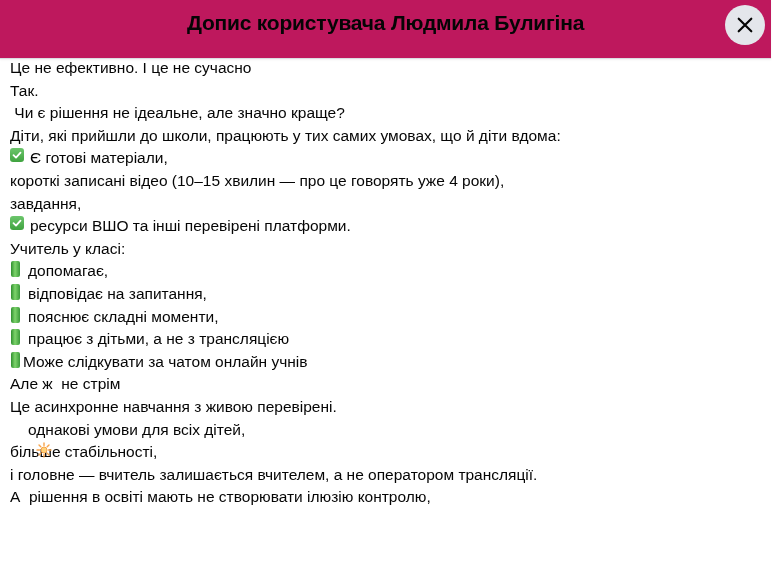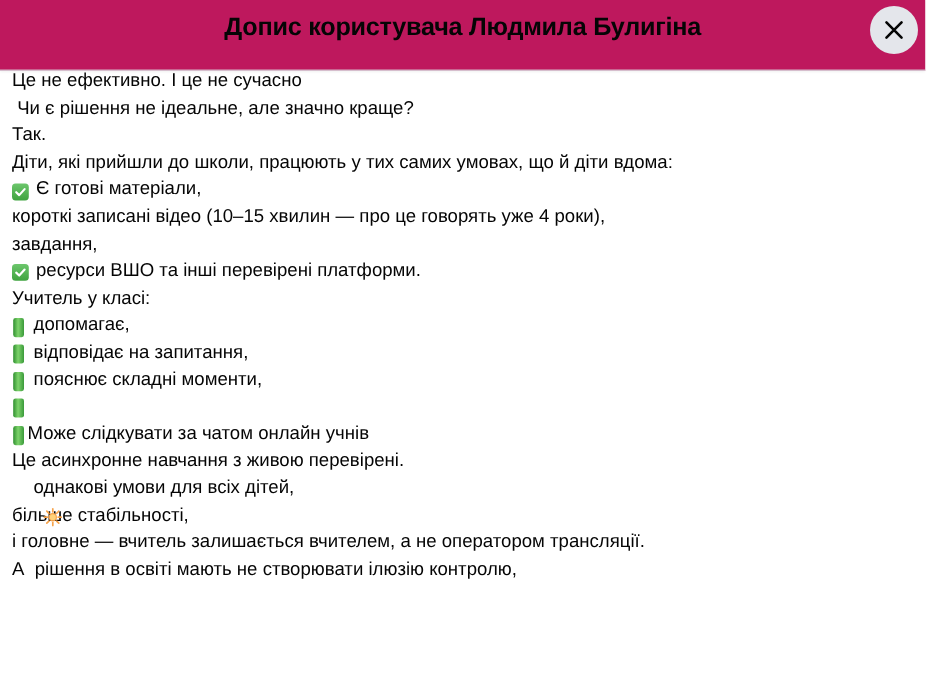--- a/index.html
+++ b/index.html
@@ -6,21 +6,21 @@
   body { width:775px; height:579px; background:#ffffff; overflow:hidden; position:relative;
          font-family:"Liberation Sans", "DejaVu Sans", sans-serif; color:#050505; }
   .header { position:absolute; left:0; top:0; width:771px; height:58px; background:#be185d;
             border-bottom:1px solid #dadde1; box-shadow:0 1px 2px rgba(0,0,0,0.06); }
   .title { position:absolute; left:0; right:0; top:11px; text-align:center; font-weight:bold;
            font-size:21px; letter-spacing:-0.2px; color:#050505; }
   .close { position:absolute; left:725px; top:5px; width:40px; height:40px; border-radius:50%;
            background:#e4e6eb; display:flex; align-items:center; justify-content:center; cursor:pointer; }
   .close svg { width:18px; height:18px; }
   .content { position:absolute; left:10px; top:57px; width:760px; font-size:15.5px; line-height:22.6px; }
-  .line { white-space:pre; height:22.6px; display:flex; align-items:center; }
+  .line { white-space:pre; height:22.6px; display:flex; align-items:flex-start; }
   .ic { display:inline-block; flex:0 0 auto; }
   .check { width:14px; height:14px; background:#5cb85c; border-radius:3px; margin-right:6px; position:relative; top:1px;
            background:linear-gradient(#6cc66c,#3fa33f); }
   .check svg { position:absolute; left:1px; top:1px; width:12px; height:12px; }
   .battery { width:9px; height:16px; margin-right:8px; margin-left:1px; border-radius:2px;
              background:linear-gradient(90deg,#2f8f2f,#7dd36b 45%,#3a9a3a); position:relative; top:1px; }
   .battery.tight { margin-right:3px; }
   .sun { width:16px; height:16px; margin-right:2px; position:relative; top:1px; }
   .sun.spaced { margin-right:6px; }
 </style>
@@ -31,22 +31,22 @@
   <div class="title">Допис користувача Людмила Булигіна</div>
   <div class="close">
     <svg viewBox="0 0 20 20">
       <path d="M3 3 L17 17 M17 3 L3 17" stroke="#050505" stroke-width="2.4" stroke-linecap="round"></path>
     </svg>
   </div>
 </div>
 
 <div class="content">
   <div class="line"><span>Це не ефективно. І це не сучасно</span></div>
+  <div class="line"><span>Так.</span></div>
   <div class="line"><span> Чи є рішення не ідеальне, але значно краще?</span></div>
-  <div class="line"><span>Так.</span></div>
   <div class="line"><span>Діти, які прийшли до школи, працюють у тих самих умовах, що й діти вдома:</span></div>
   <div class="line">
     <span class="ic check"><svg viewBox="0 0 12 12">
           <path d="M2.5 6.2 L5 8.6 L9.5 3.6" fill="none" stroke="#fff" stroke-width="1.8" stroke-linecap="round" stroke-linejoin="round"></path>
         </svg></span>
     <span>Є готові матеріали,</span>
   </div>
   <div class="line"><span>короткі записані відео (10–15 хвилин — про це говорять уже 4 роки),</span></div>
   <div class="line"><span>завдання,</span></div>
   <div class="line">
@@ -63,25 +63,27 @@
   <div class="line">
     <span class="ic battery"></span>
     <span>відповідає на запитання,</span>
   </div>
   <div class="line">
     <span class="ic battery"></span>
     <span>пояснює складні моменти,</span>
   </div>
   <div class="line">
     <span class="ic battery"></span>
+    <span>працює з дітьми, а не з трансляцією</span>
   </div>
   <div class="line">
     <span class="ic battery tight"></span>
     <span>Може слідкувати за чатом онлайн учнів</span>
   </div>
+  <div class="line"><span>Але ж  не стрім</span></div>
   <div class="line"><span>Це асинхронне навчання з живою перевірені.</span></div>
   <div class="line">
     <span class="ic sun">
       <svg viewBox="0 0 16 16">
           <g stroke="#f7a34a" stroke-width="1.4" stroke-linecap="round">
             <line x1="8" y1="1" x2="8" y2="3.5"></line>
             <line x1="8" y1="12.5" x2="8" y2="15"></line>
             <line x1="1" y1="8" x2="3.5" y2="8"></line>
             <line x1="12.5" y1="8" x2="15" y2="8"></line>
             <line x1="3" y1="3" x2="4.8" y2="4.8"></line>

